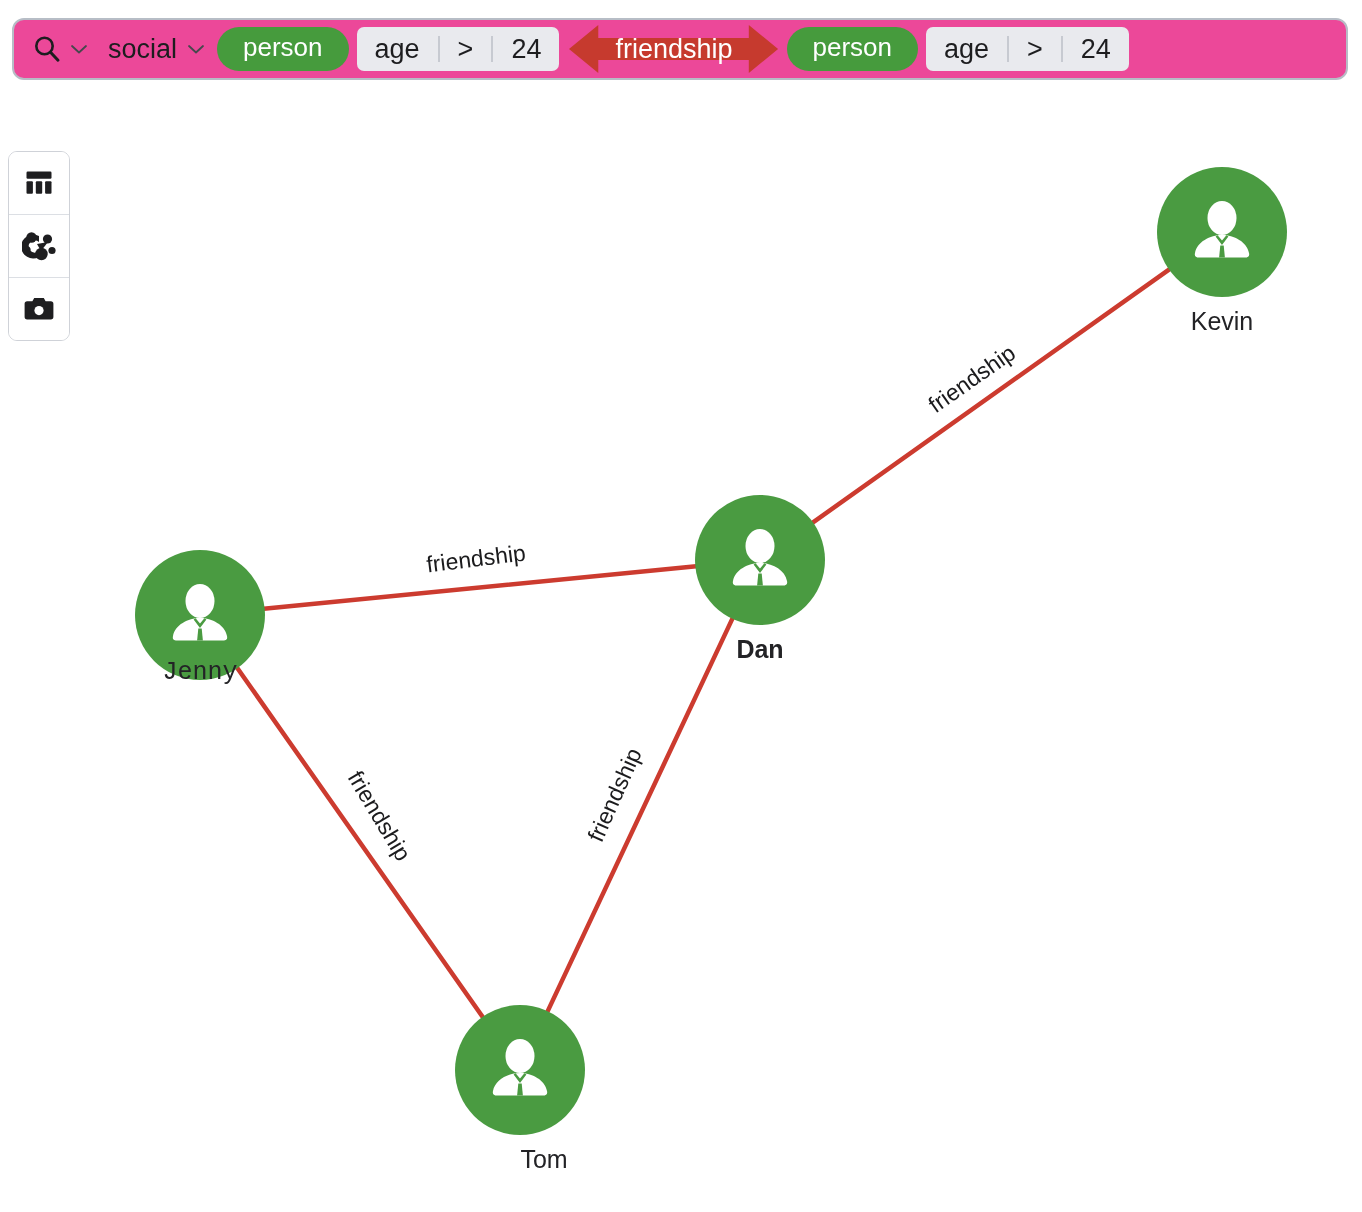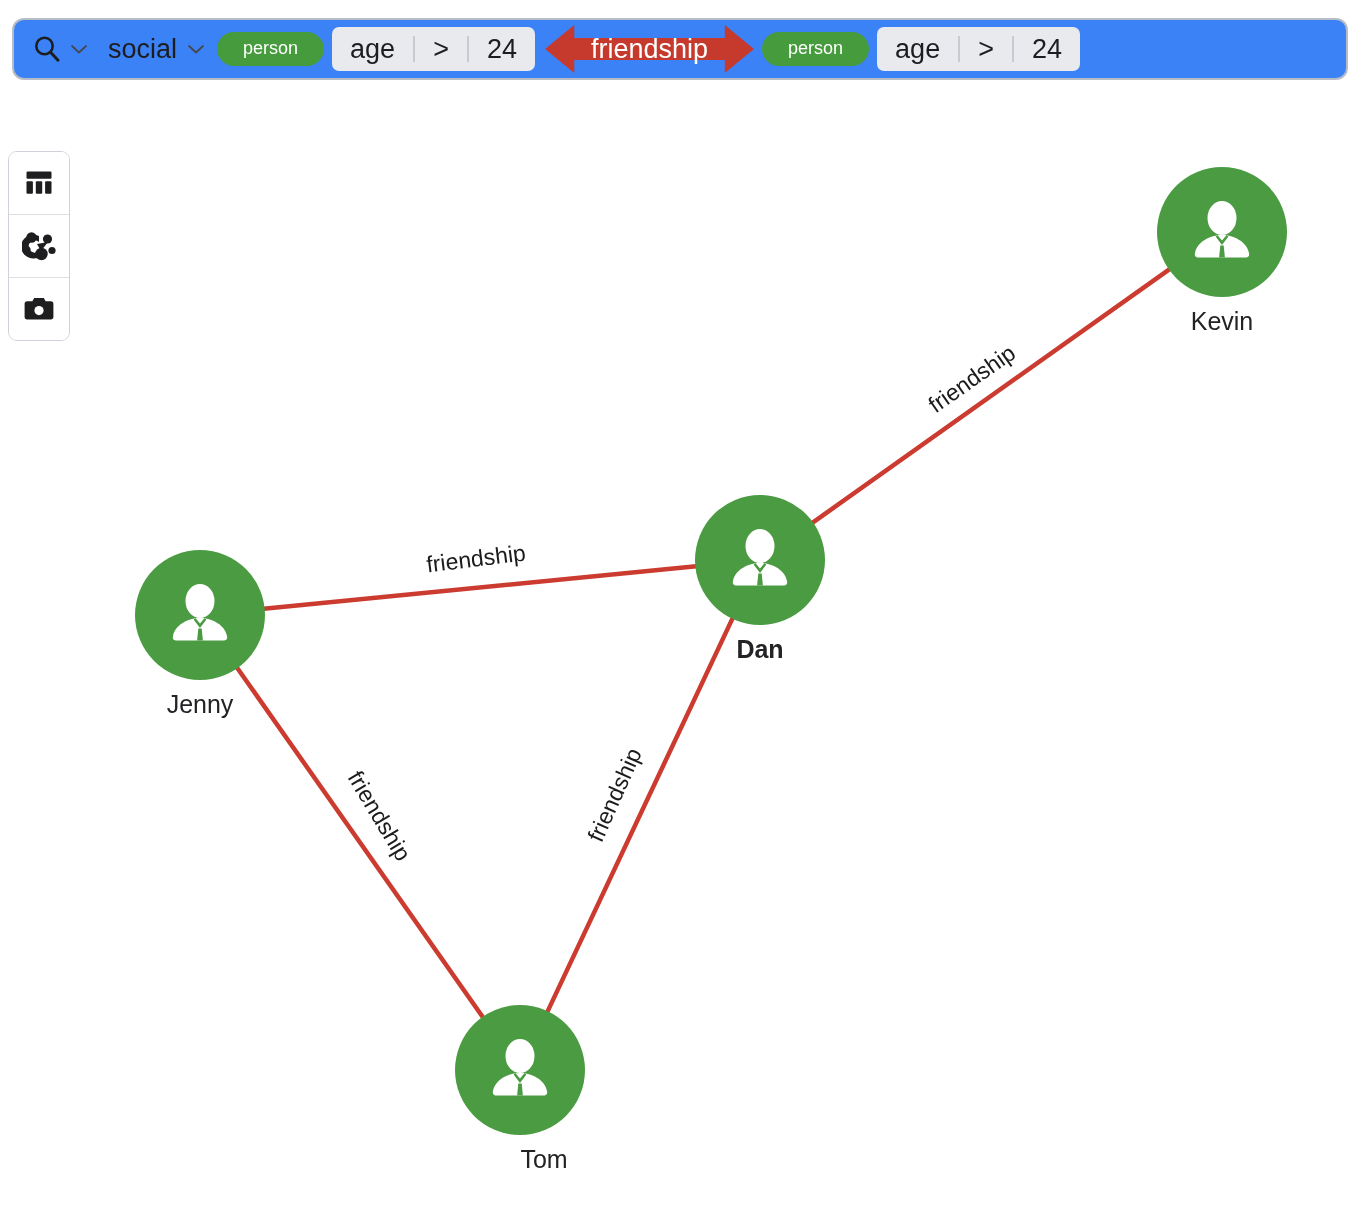--- a/index.html
+++ b/index.html
@@ -18,21 +18,21 @@
   }
 
   
   #search-bar {
     position: absolute;
     left: 12px;
     top: 18px;
     width: 1336px;
     height: 62px;
     box-sizing: border-box;
-    background: #3b82f6;
+    background: #ec4899;
     border: 2px solid #b7bdc6;
     border-radius: 12px;
     display: flex;
     align-items: center;
     padding: 0 14px;
     gap: 0px;
   }
   .sb-icon-btn {
     width: 38px;
     height: 40px;
@@ -56,21 +56,21 @@
     font-size: 27px;
     color: #1d1d1f;
     padding: 0 6px 0 16px;
     white-space: nowrap;
     flex: 0 0 auto;
     cursor: pointer;
   }
   .pill-node {
     background: #469b3d;
     color: #ffffff;
-    font-size: 18px;
+    font-size: 26px;
     border-radius: 24px;
     padding: 7px 26px 9px 26px;
     white-space: nowrap;
     flex: 0 0 auto;
     margin-left: 8px;
     cursor: pointer;
     line-height: 1.05;
   }
   .pill-filter {
     background: #e9eaee;
@@ -307,21 +307,21 @@
       </div>
       <div class="node-label" style="left: 760px; top: 545px; font-weight: bold;">Dan</div>
       <div class="node" style="left: 135px; top: 460px; background: rgb(74, 155, 65);">
         <svg width="74" height="74" viewBox="0 0 74 74">
           <ellipse cx="37" cy="23" rx="14.5" ry="17" fill="#ffffff"></ellipse>
           <path d="M37 40 C25 40 12 47 10 58 C9.2 61.4 11 62.5 14 62.5 L60 62.5 C63 62.5 64.8 61.4 64 58 C62 47 49 40 37 40 Z" fill="#ffffff"></path>
           <path d="M30.6 41.5 L37 50 L43.4 41.5 L41.4 40.2 L37 45.4 L32.6 40.2 Z" fill="#4a9b41"></path>
           <path d="M35.3 50.6 L38.7 50.6 L39.9 62.5 L34.1 62.5 Z" fill="#4a9b41"></path>
         </svg>
       </div>
-      <div class="node-label" style="left: 200px; top: 600px;">Jenny</div>
+      <div class="node-label" style="left: 200px; top: 568px; font-family: Liberation Mono, monospace;">Jenny</div>
       <div class="node" style="left: 455px; top: 915px; background: rgb(74, 155, 65);">
         <svg width="74" height="74" viewBox="0 0 74 74">
           <ellipse cx="37" cy="23" rx="14.5" ry="17" fill="#ffffff"></ellipse>
           <path d="M37 40 C25 40 12 47 10 58 C9.2 61.4 11 62.5 14 62.5 L60 62.5 C63 62.5 64.8 61.4 64 58 C62 47 49 40 37 40 Z" fill="#ffffff"></path>
           <path d="M30.6 41.5 L37 50 L43.4 41.5 L41.4 40.2 L37 45.4 L32.6 40.2 Z" fill="#4a9b41"></path>
           <path d="M35.3 50.6 L38.7 50.6 L39.9 62.5 L34.1 62.5 Z" fill="#4a9b41"></path>
         </svg>
       </div>
       <div class="node-label" style="left: 544px; top: 1055px;">Tom</div>
     </div>

